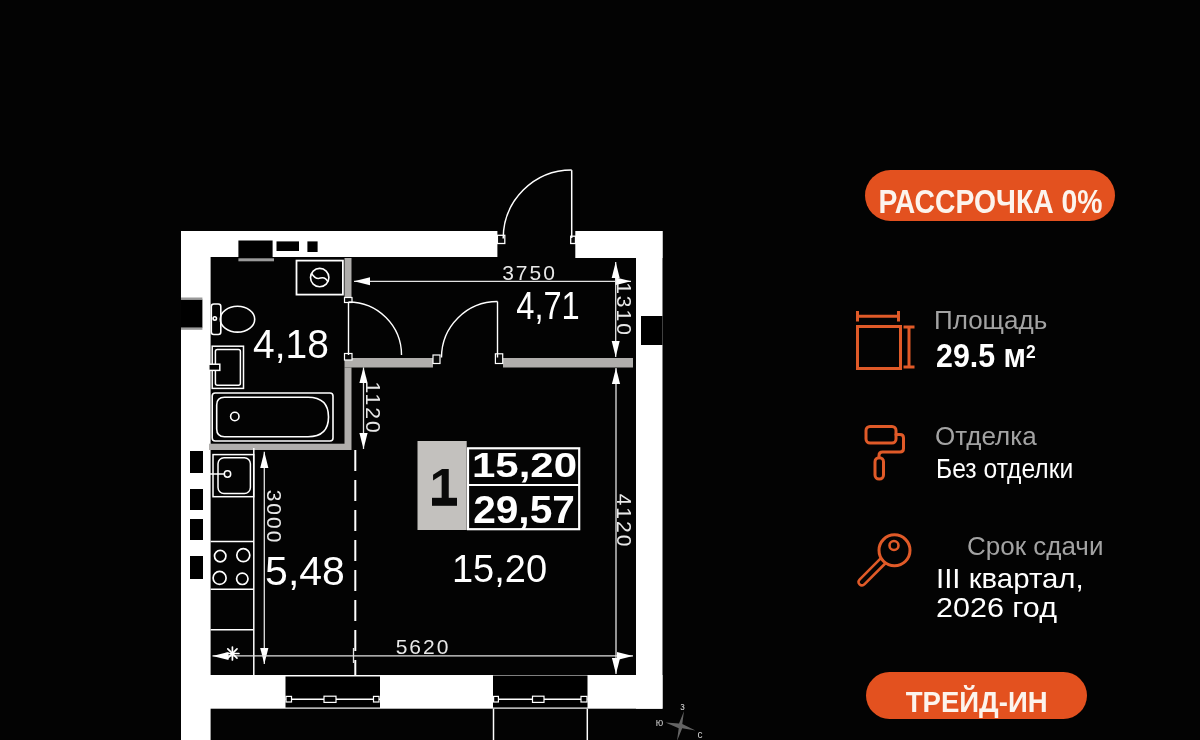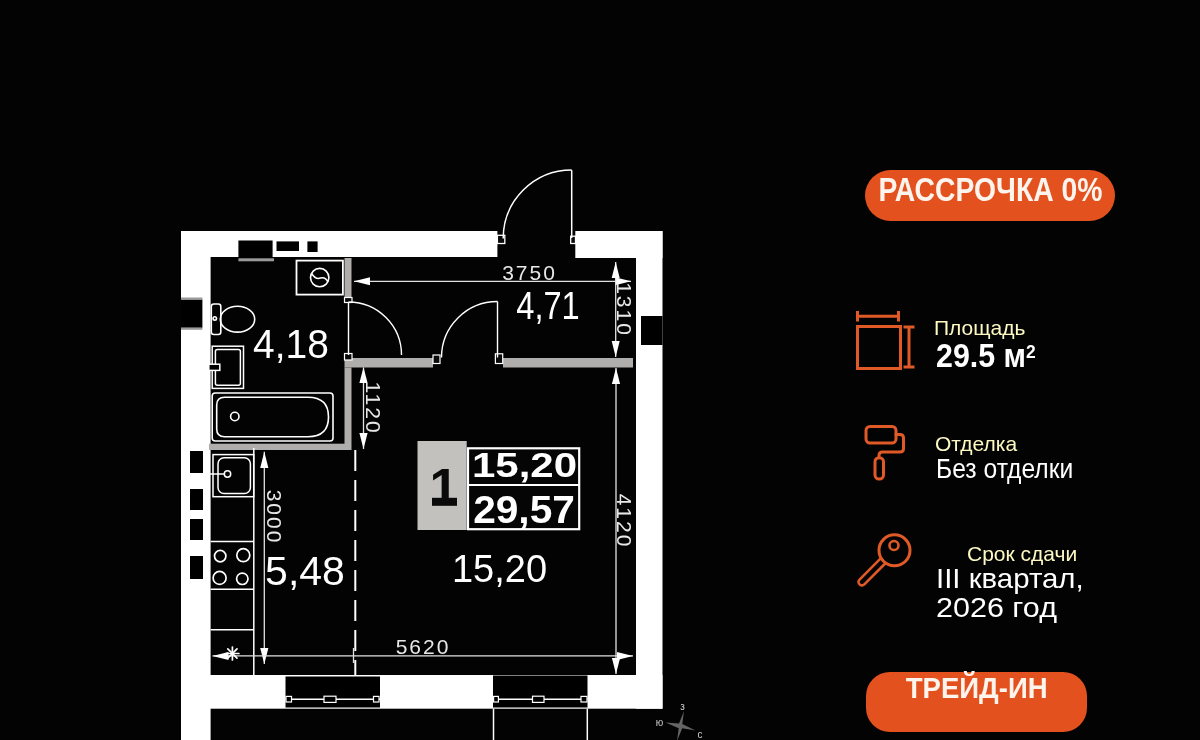--- a/index.html
+++ b/index.html
@@ -1,22 +1,22 @@
 <!DOCTYPE html>
 <html><head>
 <meta charset="utf-8">
 <style>
   html,body{margin:0;padding:0;background:#030303;width:1200px;height:740px;overflow:hidden;}
   *{box-sizing:border-box;}
   body{font-family:"Liberation Sans", sans-serif;}
   .abs{position:absolute;}
   #stage{position:relative;width:1200px;height:740px;background:#030303;opacity:0.999;}
   .badge{position:absolute;background:#e3511f;color:#fcf4ed;font-weight:bold;
-         display:flex;align-items:flex-start;justify-content:center;}
-  .glabel{position:absolute;color:#fef9c3;font-size:21px;line-height:22px;margin-top:8px;}
+         display:flex;align-items:flex-end;justify-content:center;}
+  .glabel{position:absolute;color:#a3a3a3;font-size:26px;line-height:22px;}
   .wlabel{position:absolute;color:#ffffff;line-height:1;}
 </style>
 </head>
 <body>
 <div id="stage">
 
   <svg class="abs" style="left:0;top:0" width="1200" height="740" viewBox="0 0 1200 740">
     <g id="plan">
 
       <rect x="181" y="231" width="316.4" height="26" fill="#fff"></rect>
@@ -279,16 +279,16 @@
       <circle cx="45.5" cy="25.3" r="15.5"></circle>
       <circle cx="45" cy="20.5" r="4.5" stroke-width="2.6"></circle>
       <path d="M36.2 38.5 L15.6 59.1 Q13 61.7 10.6 59.3 Q8.2 56.9 10.8 54.3 L31.4 33.7" stroke-width="2.6" stroke-linecap="round"></path>
     </g>
   </svg>
 
   <div class="glabel" style="left:967px;top:535px;">Срок сдачи</div>
 
   <div class="wlabel" style="left:936px;top:563.5px;font-size:28px;line-height:29px;white-space:nowrap;text-decoration:underline;" id="srokval"><span id="l1" style="display:inline-block;transform:scaleX(1.05);transform-origin:0 0;">III квартал,</span><br><span id="l2" style="display:inline-block;transform:scaleX(1.09);transform-origin:0 0;">2026 год</span></div>
 
-  <div class="badge" style="left:866px;top:672px;width:221px;height:60px;border-radius:24px;font-size:29px;letter-spacing:0px;white-space:nowrap;">
+  <div class="badge" style="left:866px;top:672px;width:221px;height:47px;border-radius:24px;font-size:29px;letter-spacing:0px;white-space:nowrap;">
       <span style="display:inline-block;transform:scaleX(.95);">ТРЕЙД-ИН</span>
     </div>
 </div>
 
 </body></html>

